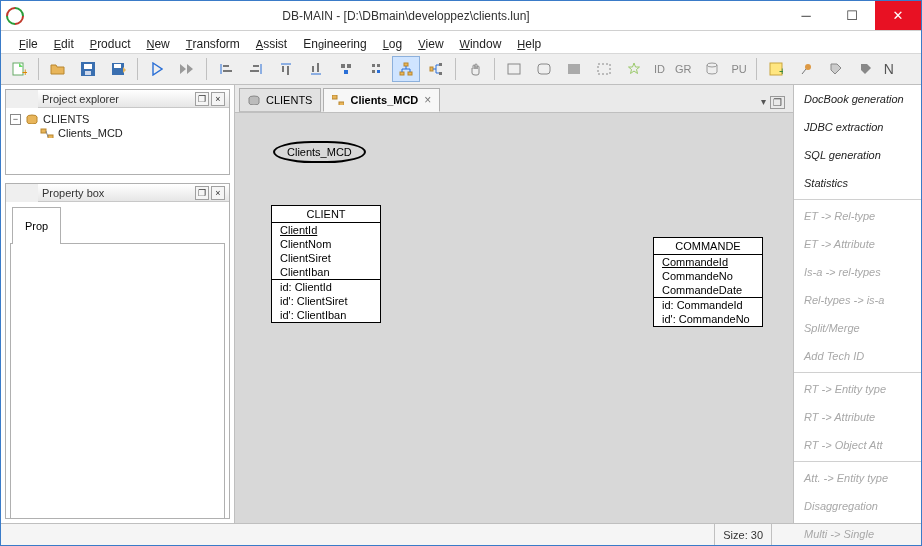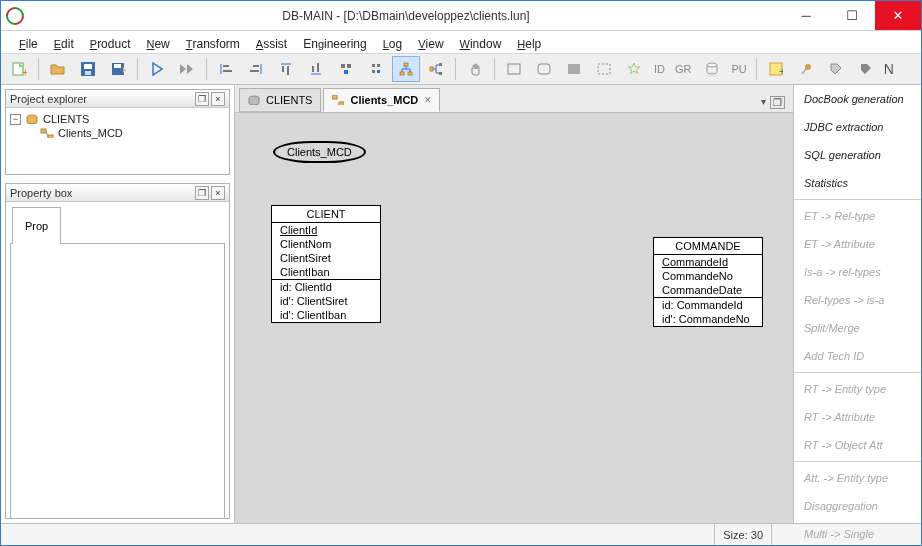--- a/index.html
+++ b/index.html
@@ -18,21 +18,21 @@
   
   .toolbar { height: 32px; background:#efefef; border-top:1px solid #d8d8d8; border-bottom:1px solid #bfbfbf; display:flex; align-items:center; padding:0 4px; gap:2px; }
   .tb-btn { width: 28px; height: 26px; display:flex; align-items:center; justify-content:center; border:1px solid transparent; font-size:14px; color:#555; }
   .tb-btn.active { border:1px solid #8cb0dc; background:#cfe4ff; }
   .tb-sep { width:1px; height:22px; background:#c0c0c0; margin:0 3px; }
   .tb-text { font-size:11px; color:#888; padding:0 4px; }
   
   .main { display:flex; height: calc(100% - 30px - 22px - 32px - 22px); }
   .left-col { width: 233px; display:flex; flex-direction:column; background:#fff; }
   .panel { border:1px solid #b0b0b0; margin:4px; display:flex; flex-direction:column; background:#efefef; }
-  .panel-header { height:18px; background:linear-gradient(#fff,#e6e6e6); border-bottom:1px solid #c8c8c8; display:flex; align-items:center; padding:0 4px; font-size:11px; color:#333; }
+  .panel-header { height:18px; background:linear-gradient(#fff,#e6e6e6); border-bottom:1px solid #c8c8c8; display:flex; align-items:center; padding:0 4px; font-size:11px; color:#333;margin-left:32px; }
   .panel-header .spacer { flex:1; }
   .panel-header .hbtn { width:14px; height:14px; border:1px solid #a0a0a0; background:#f5f5f5; margin-left:2px; font-size:9px; display:flex; align-items:center; justify-content:center; }
   .panel-body { flex:1; background:#fff; padding:4px; overflow:auto; }
   .tree-row { display:flex; align-items:center; gap:4px; padding:1px 0; font-size:11px; color:#222; }
   .tree-row.indent { padding-left: 30px; }
   .tree-toggle { width:11px; height:11px; border:1px solid #888; font-size:9px; line-height:9px; text-align:center; color:#444;}
   .tree-icon { width:14px; height:10px; }
   .prop-tab { display:inline-block; border:1px solid #b0b0b0; border-bottom:none; padding:12px 12px; background:#fff; margin:4px 0 0 6px; font-size:11px; position:relative; top:1px;}
   .prop-content { border:1px solid #b0b0b0; height: calc(100% - 24px); margin:0 4px 4px 4px; background:#fff;}
   

